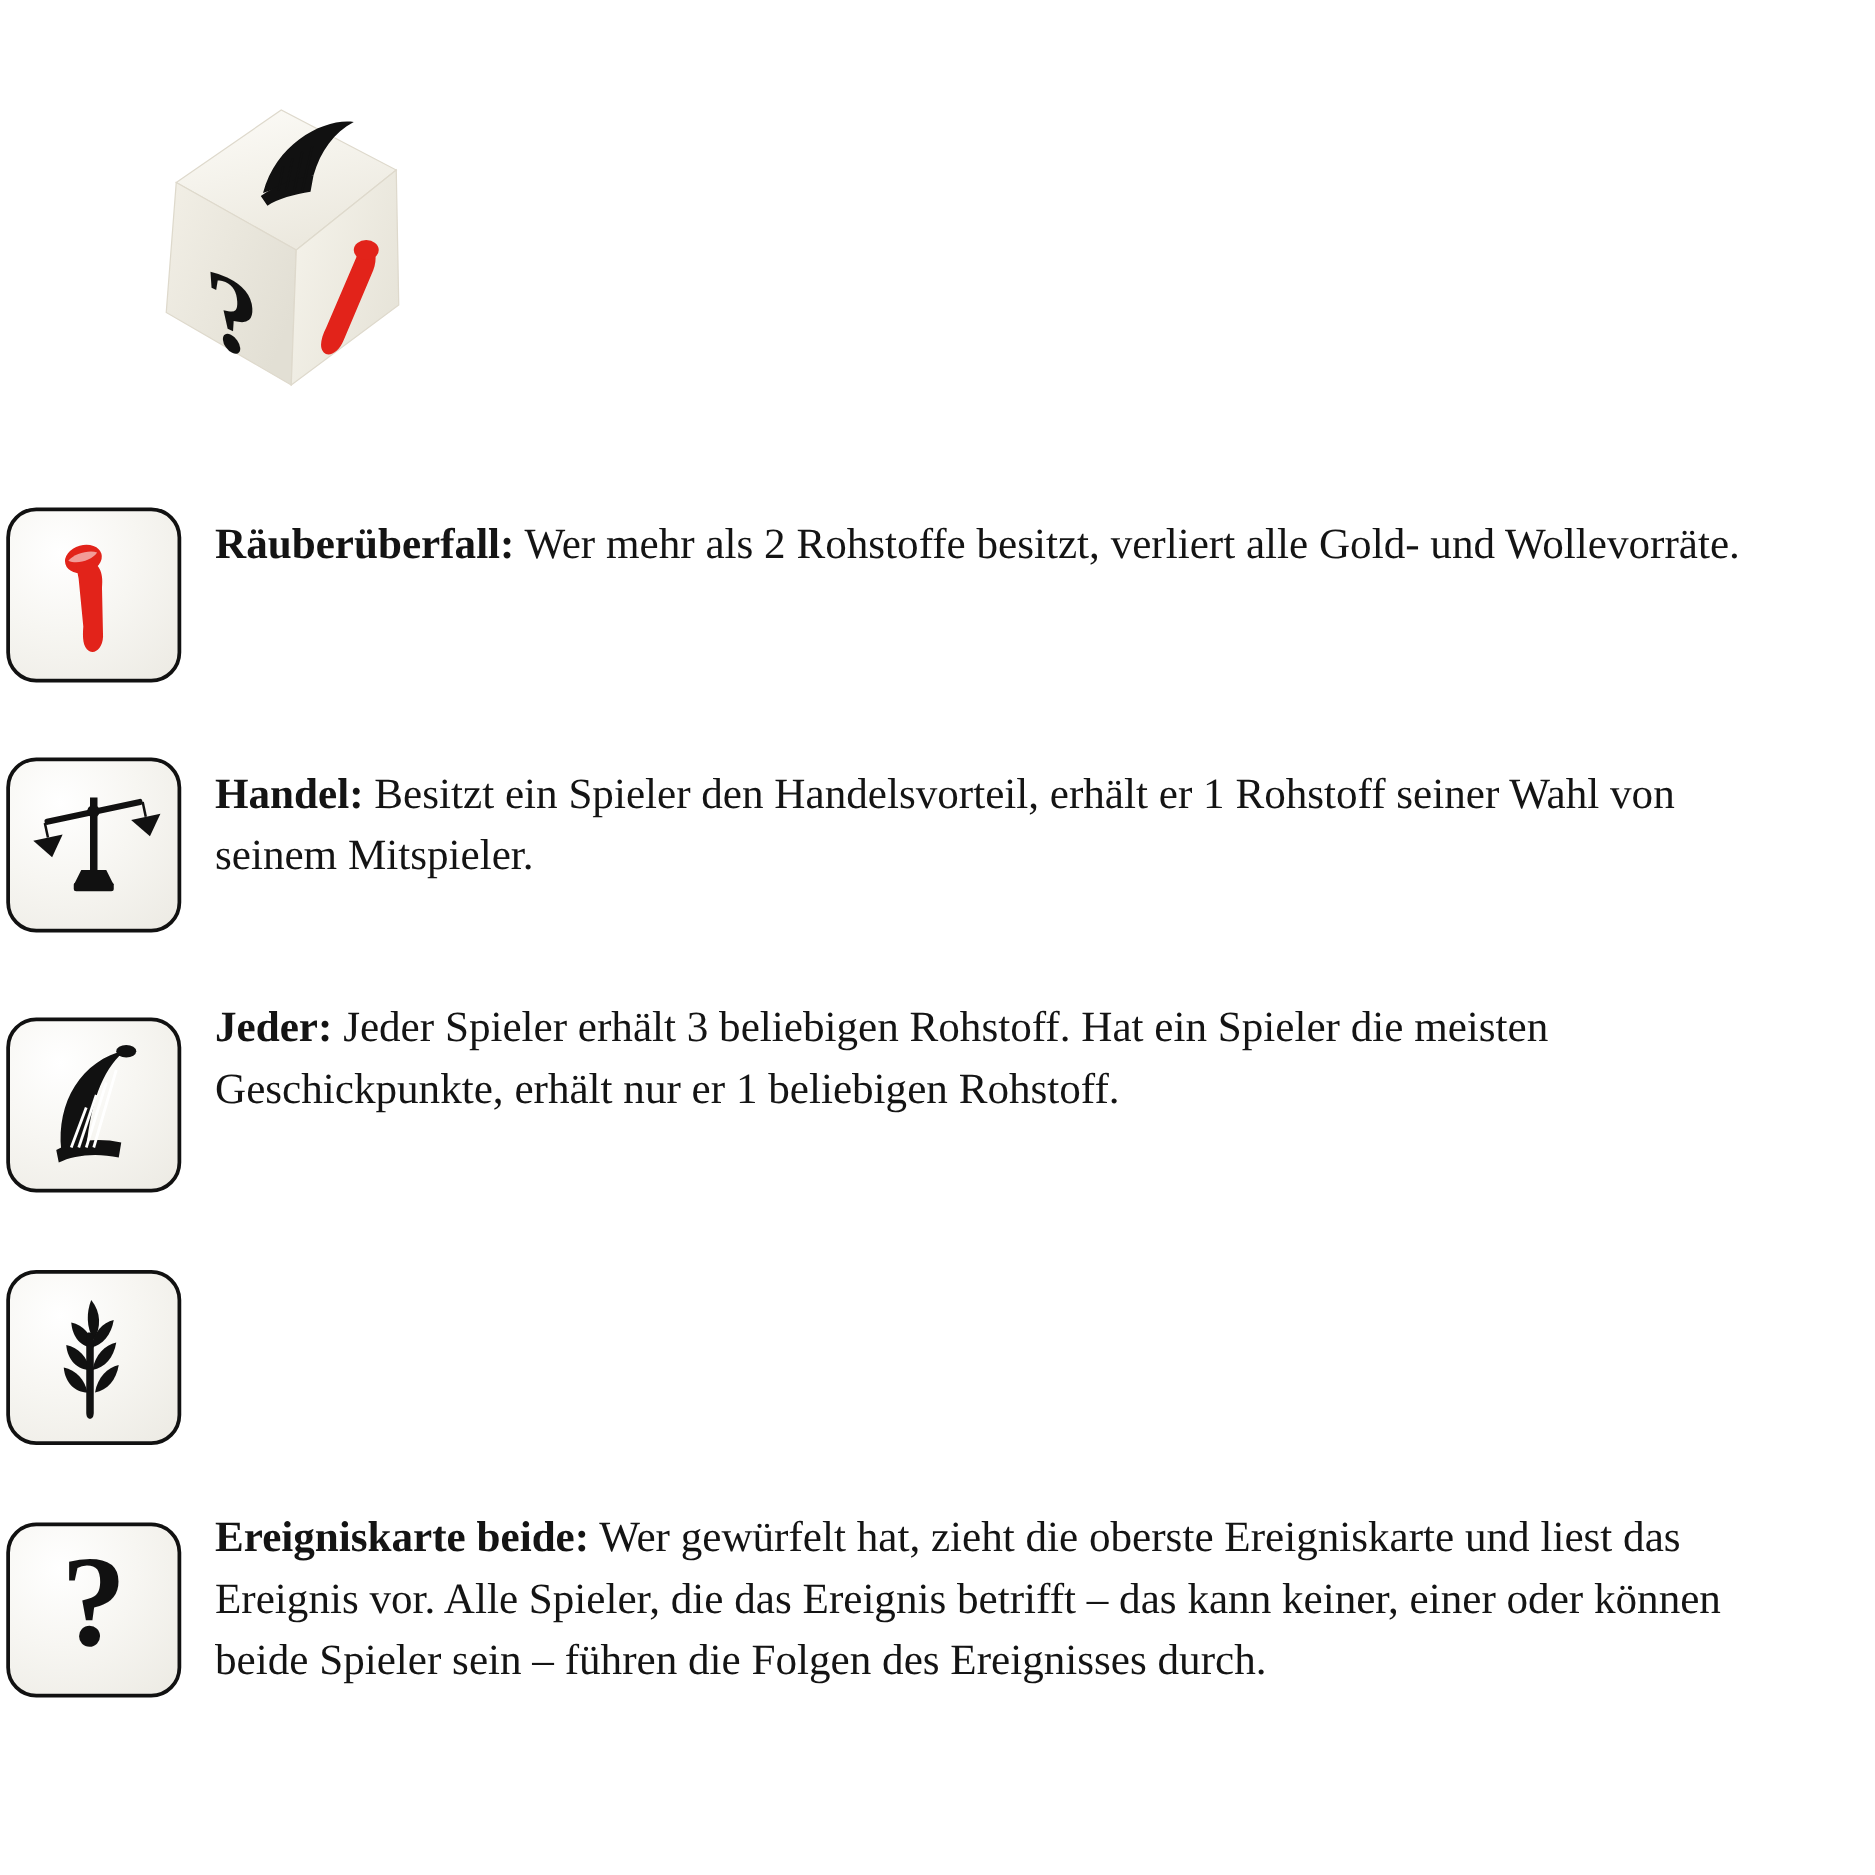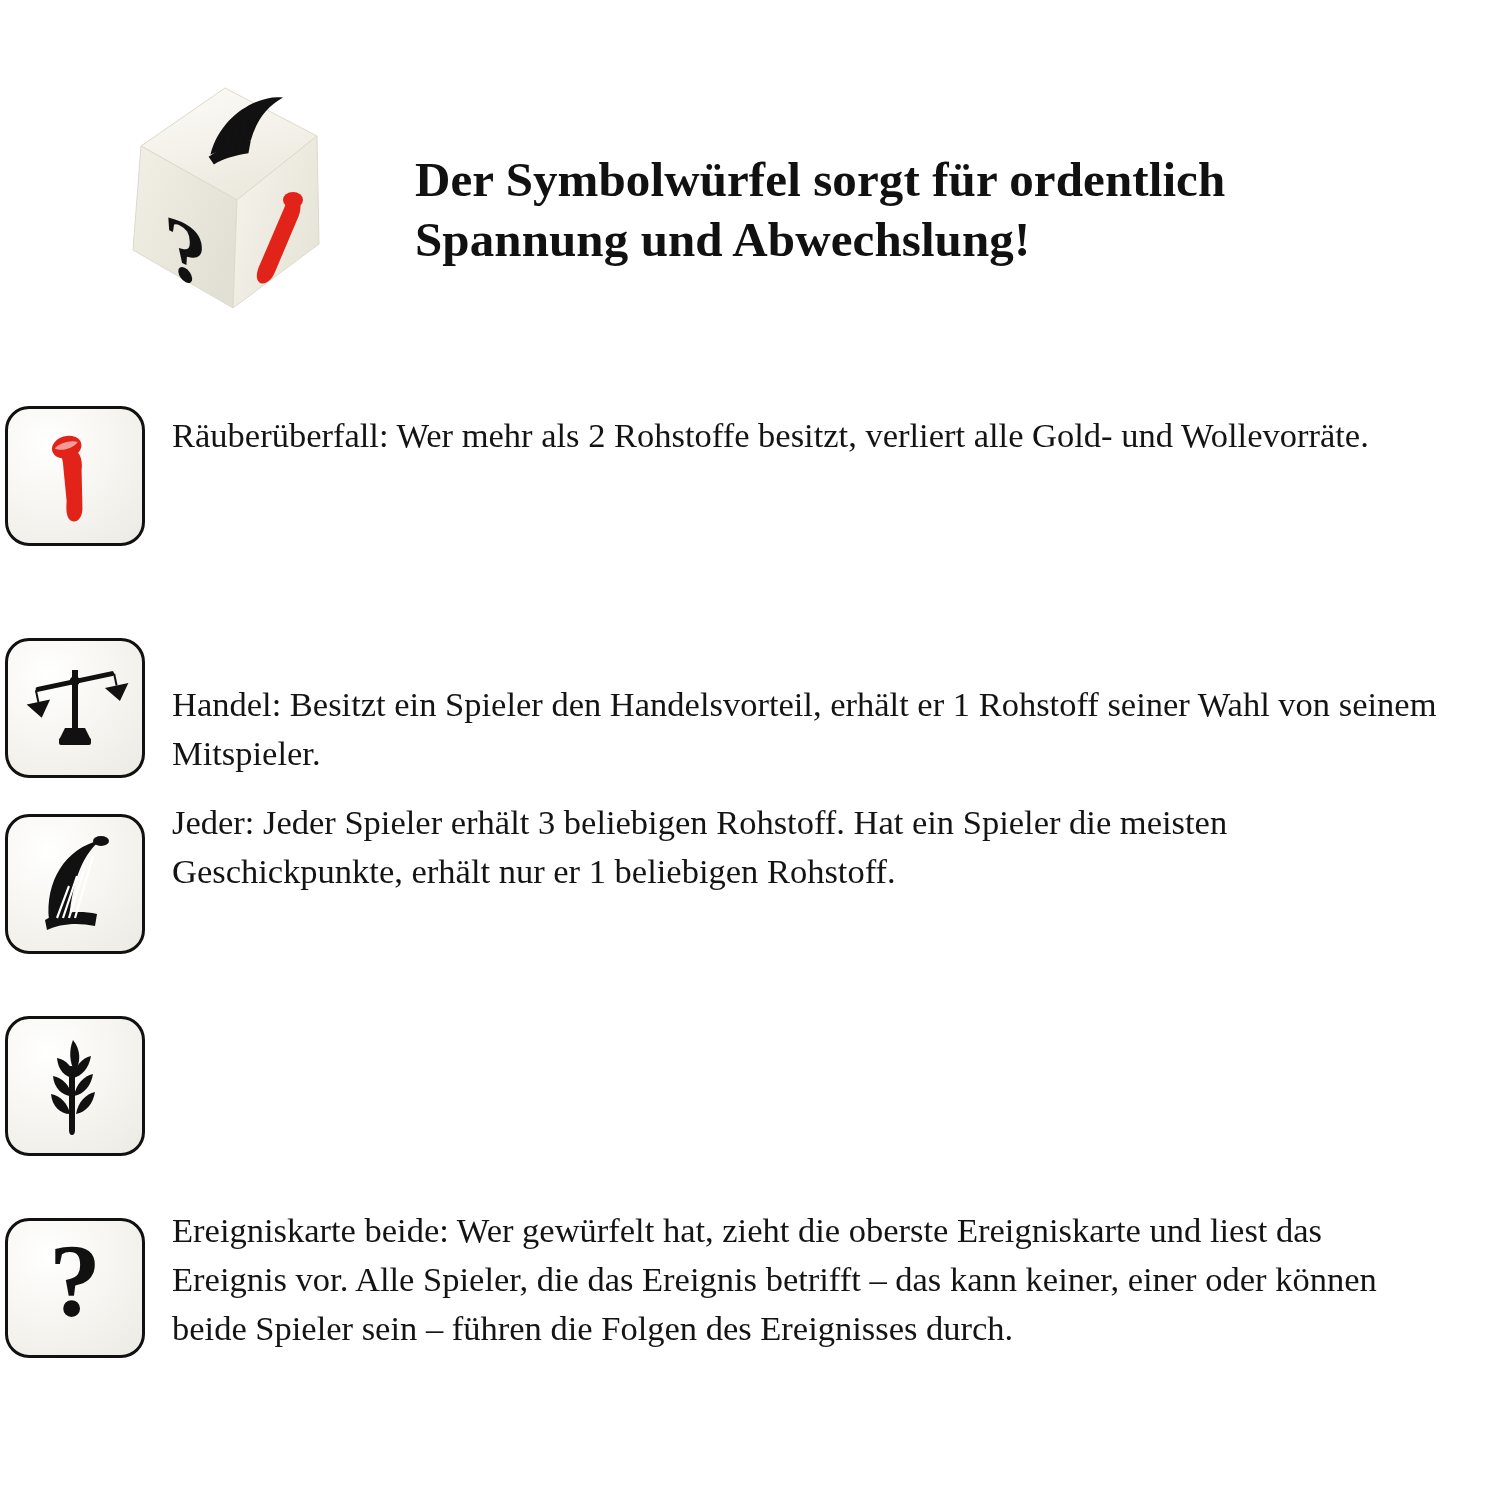--- a/index.html
+++ b/index.html
@@ -100,27 +100,27 @@
   .text-cell {
     flex: 1 1 auto;
     padding-left: 22px;
     padding-right: 60px;
     font-size: 34.5px;
     line-height: 1.42;
     color: #141414;
   }
 
   .text-cell b {
-    font-weight: normal;
+    font-weight: bold;
   }
 
   
   .row-1 { height: 200px; }
   .row-1 .text-cell { padding-top: 33px; }
-  .row-2 { height: 200px; align-items: flex-end; }
+  .row-2 { height: 200px; }
   .row-2 .text-cell { padding-top: 33px; }
   .row-3 { height: 210px; }
   .row-3 .text-cell { padding-top: 20px; }
   .row-4 { height: 200px; }
   .row-4 .text-cell { padding-top: 52px; }
   .row-5 { height: 230px; }
   .row-5 .text-cell { padding-top: 18px; }
 
   .row-1 .icon-cell { padding-top: 28px; }
   .row-2 .icon-cell { padding-top: 28px; }
@@ -175,21 +175,20 @@
           <text x="0" y="56" font-family="'Liberation Serif', serif" font-size="86" font-weight="bold" fill="#111111" transform="skewY(29) rotate(-4)">?</text>
         </g>
 
         <g transform="translate(152,118)">
           <path d="M36,8 C44,10 46,22 40,34 L18,86 C14,96 6,100 2,96 C-2,92 0,84 4,76 L28,20 C30,12 32,7 36,8 Z" fill="#e2231a"></path>
           <ellipse cx="36" cy="14" rx="10" ry="8" fill="#e2231a"></ellipse>
         </g>
       </svg>
     </div>
 
-    <div class="headline">Der Symbolwürfel sorgt für ordentlich Spannung und Abwechslung!</div>
   </div>
 
   <div class="rows">
 
     <div class="row row-1">
       <div class="icon-cell">
         <div class="die-face">
           <svg width="104" height="104" viewBox="0 0 104 104">
             <g transform="rotate(-16 52 52)">
               <ellipse cx="52" cy="22" rx="15" ry="11" fill="#e2231a"></ellipse>

